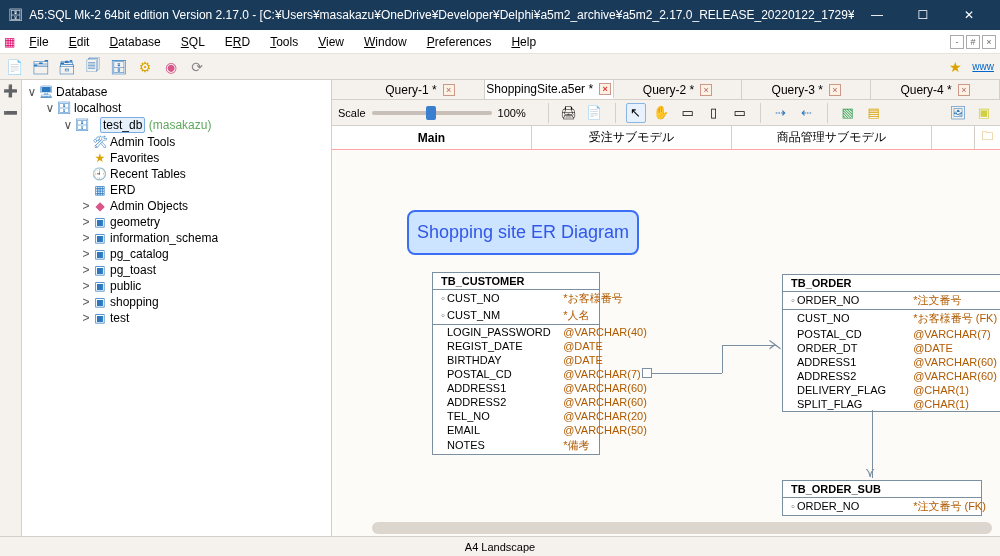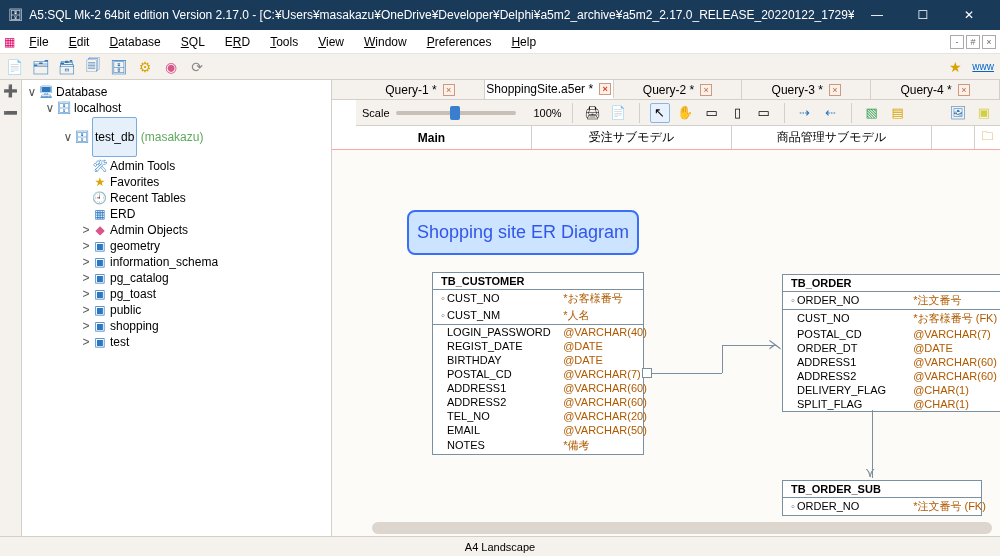--- a/index.html
+++ b/index.html
@@ -18,34 +18,34 @@
 .toolbar .tbtn { width: 18px; height: 18px; display: inline-flex; align-items: center; justify-content: center; cursor: pointer; font-size: 14px; }
 .toolbar .spacer { flex: 1; }
 .toolbar .www { color: #0066cc; font-size: 10px; text-decoration: underline; }
 .body { display: flex; height: calc(556px - 30px - 24px - 26px - 20px); }
 .leftvbar { width: 22px; background: #f5f1ec; border-right: 1px solid #d4cfc9; display: flex; flex-direction: column; align-items: center; padding-top: 4px; gap: 8px; }
 .sidebar { width: 310px; border-right: 1px solid #d4cfc9; overflow: auto; background: #fff; padding: 4px 0; }
 .tree ul { list-style: none; padding-left: 18px; }
 .tree li { padding: 1px 0; white-space: nowrap; display: flex; align-items: center; }
 .tree .twisty { width: 12px; display: inline-block; text-align: center; color: #555; cursor: pointer; }
 .tree .tico { width: 16px; display: inline-block; text-align: center; margin-right: 2px; font-size: 12px; }
-.tree .sel { background: #e5f0fb; border: 1px solid #7aace0; border-radius: 2px; padding: 12px 2px; }
+.tree .sel { background: #e5f0fb; border: 1px solid #7aace0; border-radius: 2px; padding: 0 2px; margin-left: 8px; }
 .tree .user { color: #5ea85e; }
 .tree .schema { color: #6aa84f; }
 .main { flex: 1; display: flex; flex-direction: column; min-width: 0; }
 .tabsbar { height: 20px; background: #f5f1ec; border-bottom: 1px solid #d4cfc9; display: flex; padding-left: 24px; }
 .tab { flex: 1; display: flex; align-items: center; justify-content: center; gap: 6px; border-right: 1px solid #d4cfc9; cursor: pointer; position: relative; }
 .tab .tclose { width: 12px; height: 12px; border: 1px solid #c98; background: #fdf1e3; color: #a66; font-size: 9px; display: inline-flex; align-items: center; justify-content: center; }
 .tab .tclose.red { color: #d33; font-weight: bold; }
 .tab.active { background: #fff; border-bottom: 2px solid #fff; }
-.scalebar { height: 26px; background: #f5f1ec; border-bottom: 1px solid #d4cfc9; display: flex; align-items: center; padding: 0 6px; gap: 6px; margin-left: 24px; }
+.scalebar { height: 26px; background: #f5f1ec; border-bottom: 1px solid #d4cfc9; display: flex; align-items: center; padding: 0 6px; gap: 6px; }
 .scalebar .lbl { font-size: 11px; }
 .scalebar .slider { width: 120px; height: 4px; background: #c8c0b8; position: relative; border-radius: 2px; }
 .scalebar .slider .thumb { position: absolute; left: 54px; top: -5px; width: 10px; height: 14px; background: #3a7fcf; border-radius: 2px; }
-.scalebar .pct { width: 40px; text-align: right; font-size: 11px; }
+.scalebar .pct { width: 40px; font-size: 11px; }
 .scalebar .sep { width: 1px; height: 20px; background: #d4cfc9; margin: 0 4px; }
 .scalebar .ibtn { width: 20px; height: 20px; display: inline-flex; align-items: center; justify-content: center; cursor: pointer; font-size: 13px; border: 1px solid transparent; border-radius: 2px; }
 .scalebar .ibtn.active { background: #e8f2ff; border-color: #8ab5df; }
 .scalebar .spacer { flex: 1; }
 .subtabs { height: 24px; background: #fff; border-bottom: 1px solid #fca5a5; display: flex; }
 .subtab { width: 200px; display: flex; align-items: center; justify-content: center; border-right: 1px solid #d4cfc9; cursor: pointer; font-size: 12px; }
 .subtab.active { font-weight: bold; }
 .subtab-end { width: 26px; display: flex; align-items: center; justify-content: center; margin-left: auto; color: #d08000; border-left: 1px solid #d4cfc9; cursor: pointer; }
 .canvas { flex: 1; background: #fdfbf7; position: relative; overflow: hidden; }
 .erd-title { position: absolute; left: 75px; top: 60px; background: #cce4ff; border: 2px solid #3a6ff5; border-radius: 8px; padding: 10px 8px; color: #3156e9; font-size: 18px; }
@@ -256,21 +256,21 @@
     <div class="subtabs" id="subtabs">
         <div class="subtab active">Main</div>
         <div class="subtab">受注サブモデル</div>
         <div class="subtab">商品管理サブモデル</div>
         <div class="subtab-end">🗀</div>
       </div>
 
     <div class="canvas">
       <div class="erd-title">Shopping site ER Diagram</div>
 
-      <div class="entity" id="ent-customer" style="left:100px; top:122px; width:212px;">
+      <div class="entity" id="ent-customer" style="left:100px; top:122px; width:168px;">
           <div class="ehead"><span>TB_CUSTOMER</span>&nbsp;&nbsp;<span class="tag"><t></t></span></div>
           <div class="ecol"><span class="pk">◦</span><span class="cname">CUST_NO</span>&nbsp;&nbsp;<span class="ctype">*お客様番号</span></div>
           <div class="ecol"><span class="pk">◦</span><span class="cname">CUST_NM</span>&nbsp;&nbsp;<span class="ctype">*人名</span></div>
           <div class="ehr"></div>
           <div class="ecol"><span class="pk"></span><span class="cname">LOGIN_PASSWORD</span>&nbsp;&nbsp;<span class="ctype">@VARCHAR(40)</span></div>
           <div class="ecol"><span class="pk"></span><span class="cname">REGIST_DATE</span>&nbsp;&nbsp;<span class="ctype">@DATE</span></div>
           <div class="ecol"><span class="pk"></span><span class="cname">BIRTHDAY</span>&nbsp;&nbsp;<span class="ctype">@DATE</span></div>
           <div class="ecol"><span class="pk"></span><span class="cname">POSTAL_CD</span>&nbsp;&nbsp;<span class="ctype">@VARCHAR(7)</span></div>
           <div class="ecol"><span class="pk"></span><span class="cname">ADDRESS1</span>&nbsp;&nbsp;<span class="ctype">@VARCHAR(60)</span></div>
           <div class="ecol"><span class="pk"></span><span class="cname">ADDRESS2</span>&nbsp;&nbsp;<span class="ctype">@VARCHAR(60)</span></div>

